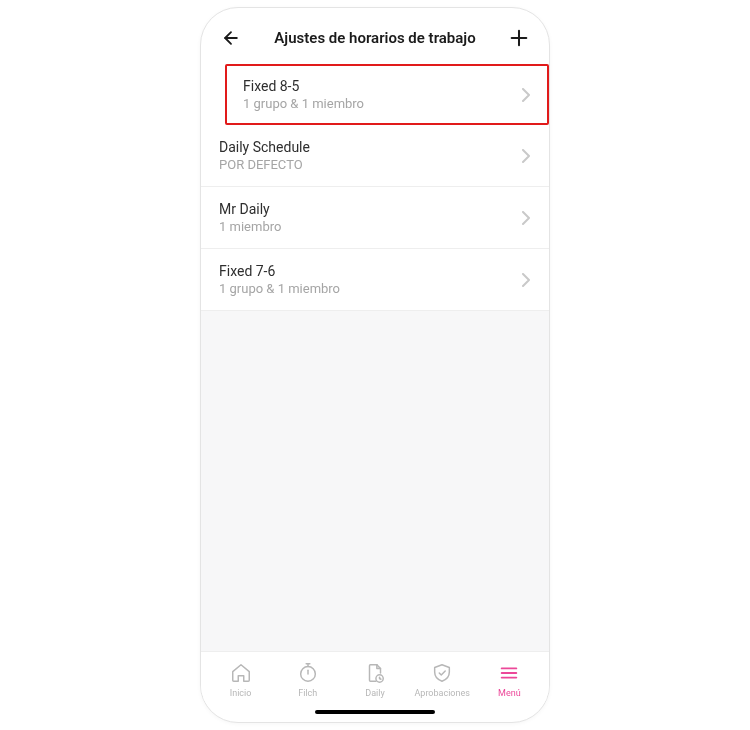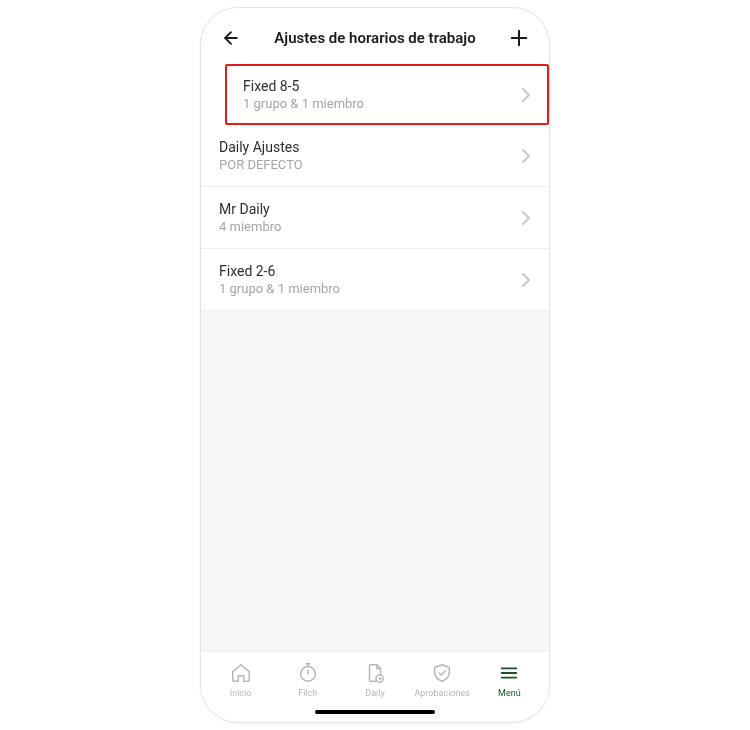--- a/index.html
+++ b/index.html
@@ -93,21 +93,21 @@
     }
     .nav-item {
       display: flex;
       flex-direction: column;
       align-items: center;
       gap: 4px;
       cursor: pointer;
       color: #b7b7b7;
       width: 60px;
     }
-    .nav-item.active { color: #14532d; }
+    .nav-item.active { color: #ec4899; }
     .nav-label {
       font-size: 9px;
       font-weight: 400;
     }
     .home-indicator {
       width: 120px;
       height: 4px;
       background: #000;
       border-radius: 3px;
       margin: 6px auto 8px auto;
@@ -145,45 +145,45 @@
         </div>
         <span class="chevron">
           <svg width="10" height="14" viewBox="0 0 8 14" fill="none" stroke="currentColor" stroke-width="2" stroke-linecap="round" stroke-linejoin="round">
               <polyline points="1 1 7 7 1 13"></polyline>
             </svg>
         </span>
       </div>
 
       <div class="list-item">
         <div class="item-text">
-          <div class="label">Daily Ajustes</div>
+          <div class="label">Daily Schedule</div>
           <div class="sub">POR DEFECTO</div>
         </div>
         <span class="chevron">
           <svg width="10" height="14" viewBox="0 0 8 14" fill="none" stroke="currentColor" stroke-width="2" stroke-linecap="round" stroke-linejoin="round">
               <polyline points="1 1 7 7 1 13"></polyline>
             </svg>
         </span>
       </div>
 
       <div class="list-item">
         <div class="item-text">
           <div class="label">Mr Daily</div>
-          <div class="sub">4 miembro</div>
+          <div class="sub">1 miembro</div>
         </div>
         <span class="chevron">
           <svg width="10" height="14" viewBox="0 0 8 14" fill="none" stroke="currentColor" stroke-width="2" stroke-linecap="round" stroke-linejoin="round">
               <polyline points="1 1 7 7 1 13"></polyline>
             </svg>
         </span>
       </div>
 
       <div class="list-item">
         <div class="item-text">
-          <div class="label">Fixed 2-6</div>
+          <div class="label">Fixed 7-6</div>
           <div class="sub">1 grupo &amp; 1 miembro</div>
         </div>
         <span class="chevron">
           <svg width="10" height="14" viewBox="0 0 8 14" fill="none" stroke="currentColor" stroke-width="2" stroke-linecap="round" stroke-linejoin="round">
               <polyline points="1 1 7 7 1 13"></polyline>
             </svg>
         </span>
       </div>
 
     </div>

